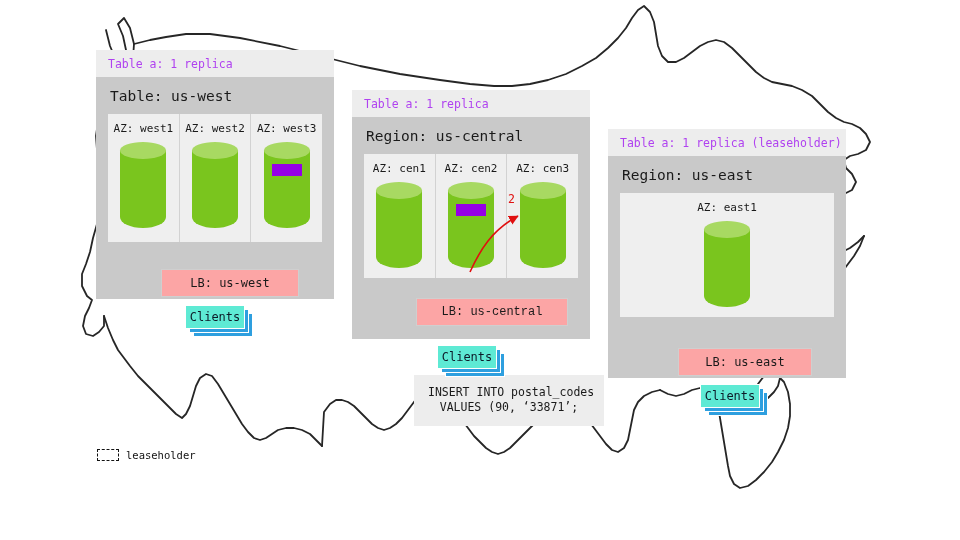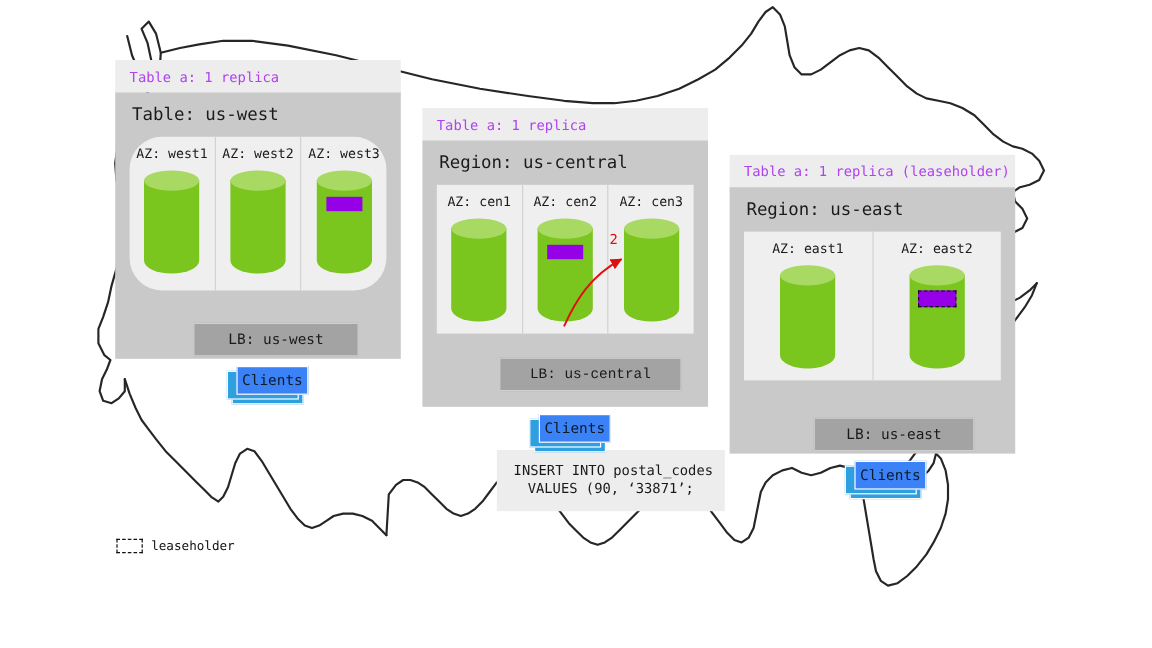--- a/index.html
+++ b/index.html
@@ -93,21 +93,21 @@
     position: absolute;
     background: #9500e6;
   }
   .cyl .range.leaseholder {
     border: 1.5px dashed #111111;
   }
 
   
   .lb-box {
     position: absolute;
-    background: #a3a3a3;
+    background: #fca5a5;
     border: 1px solid #cfcfcf;
     font-size: 12px;
     color: #1a1a1a;
     text-align: center;
     padding: 6px 14px 6px 14px;
     white-space: nowrap;
     z-index: 5;
   }
 
   
@@ -115,22 +115,22 @@
     position: absolute;
     z-index: 4;
   }
   .clients .sheet {
     position: absolute;
     background: #2e9fdf;
     border: 1px solid #ffffff;
   }
   .clients .face {
     position: absolute;
-    left: 12px; top: 0;
-    background: #3b82f6;
+    left: 0; top: 0;
+    background: #5eead4;
     border: 1px solid #ffffff;
     color: #0d1a28;
     font-size: 12px;
     display: flex;
     align-items: center;
     justify-content: center;
     white-space: nowrap;
   }
 
   
@@ -272,21 +272,21 @@
                L420,396 L414,402 L408,410 L402,418 L396,424 L390,428
                L384,430 L378,428 L372,424 L366,418 L360,412 L354,406
                L348,402 L342,400 L336,400 L330,404 L324,412 L322,446"></path>
     </g>
   </svg>
 
   <div class="region-panel" style="left:96px; top:50px; width:238px;">
     <div class="table-band">Table a: 1 replica</div>
     <div class="region-body" style="height:222px;">
       <div class="region-title">Table: us-west</div>
-      <div class="az-row" style="height:128px;border-radius:27px;">
+      <div class="az-row" style="height:128px;">
 
         <div class="az-cell">
           <div class="az-label">AZ: west1</div>
           <div class="cyl-wrap">
             <div class="cyl" style="width:46px;height:86px;">
               <div class="body" style="top:8px;width:46px;height:78px;"></div>
               <div class="top" style="width:46px;height:17px;"></div>
             </div>
           </div>
         </div>
@@ -383,30 +383,20 @@
         <div class="az-cell">
           <div class="az-label">AZ: east1</div>
           <div class="cyl-wrap">
             <div class="cyl" style="width:46px;height:86px;">
               <div class="body" style="top:8px;width:46px;height:78px;"></div>
               <div class="top" style="width:46px;height:17px;"></div>
             </div>
           </div>
         </div>
 
-        <div class="az-cell">
-          <div class="az-label">AZ: east2</div>
-          <div class="cyl-wrap">
-            <div class="cyl" style="width:46px;height:86px;">
-              <div class="body" style="top:8px;width:46px;height:78px;"></div>
-              <div class="top" style="width:46px;height:17px;"></div>
-              <div class="range leaseholder" style="left:7px;top:21px;width:30px;height:12px;"></div>
-            </div>
-          </div>
-        </div>
 
       </div>
     </div>
 
     <div class="lb-box" style="left:70px; top:219px; width:104px;">LB: us-east</div>
 
     <div class="clients" style="left:92px; top:255px; width:64px; height:30px;">
       <div class="sheet" style="left:8px;top:8px;width:58px;height:22px;"></div>
       <div class="sheet" style="left:4px;top:4px;width:58px;height:22px;"></div>
       <div class="face" style="width:58px;height:22px;">Clients</div>

